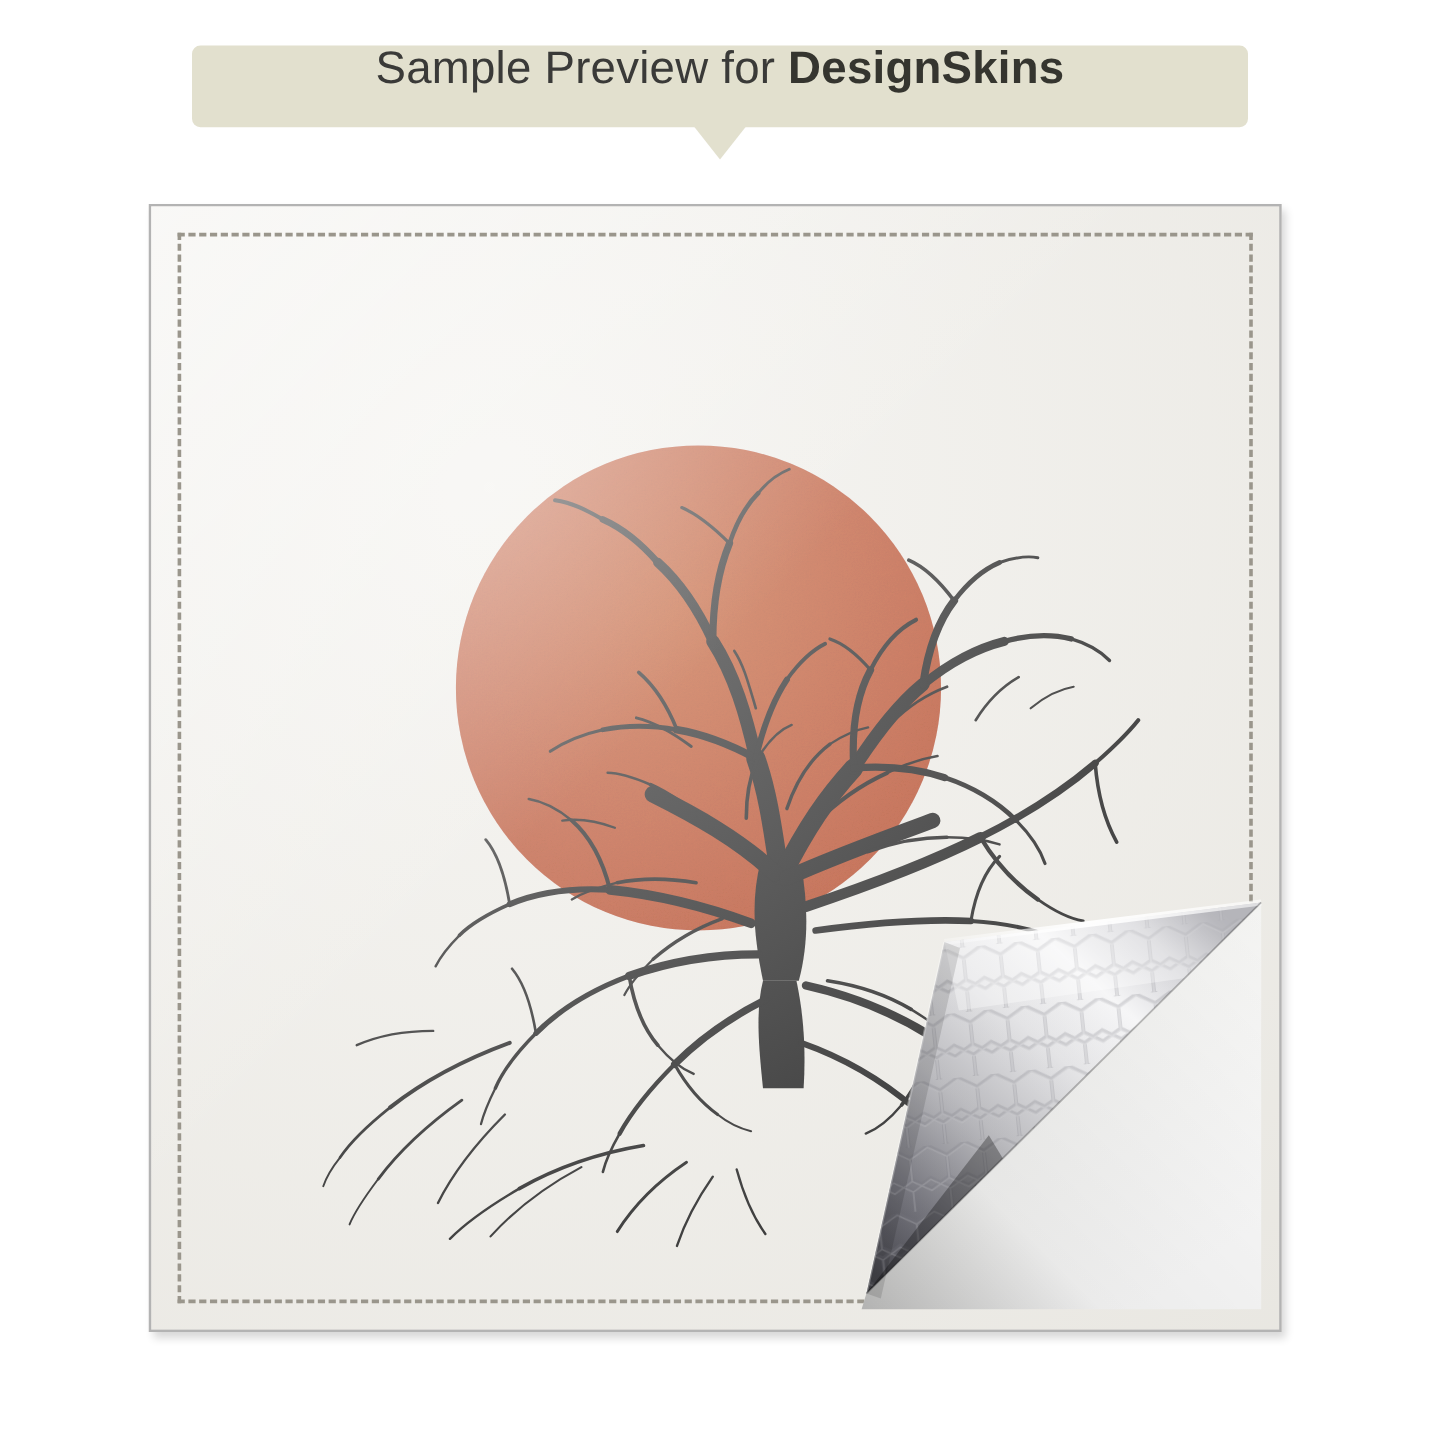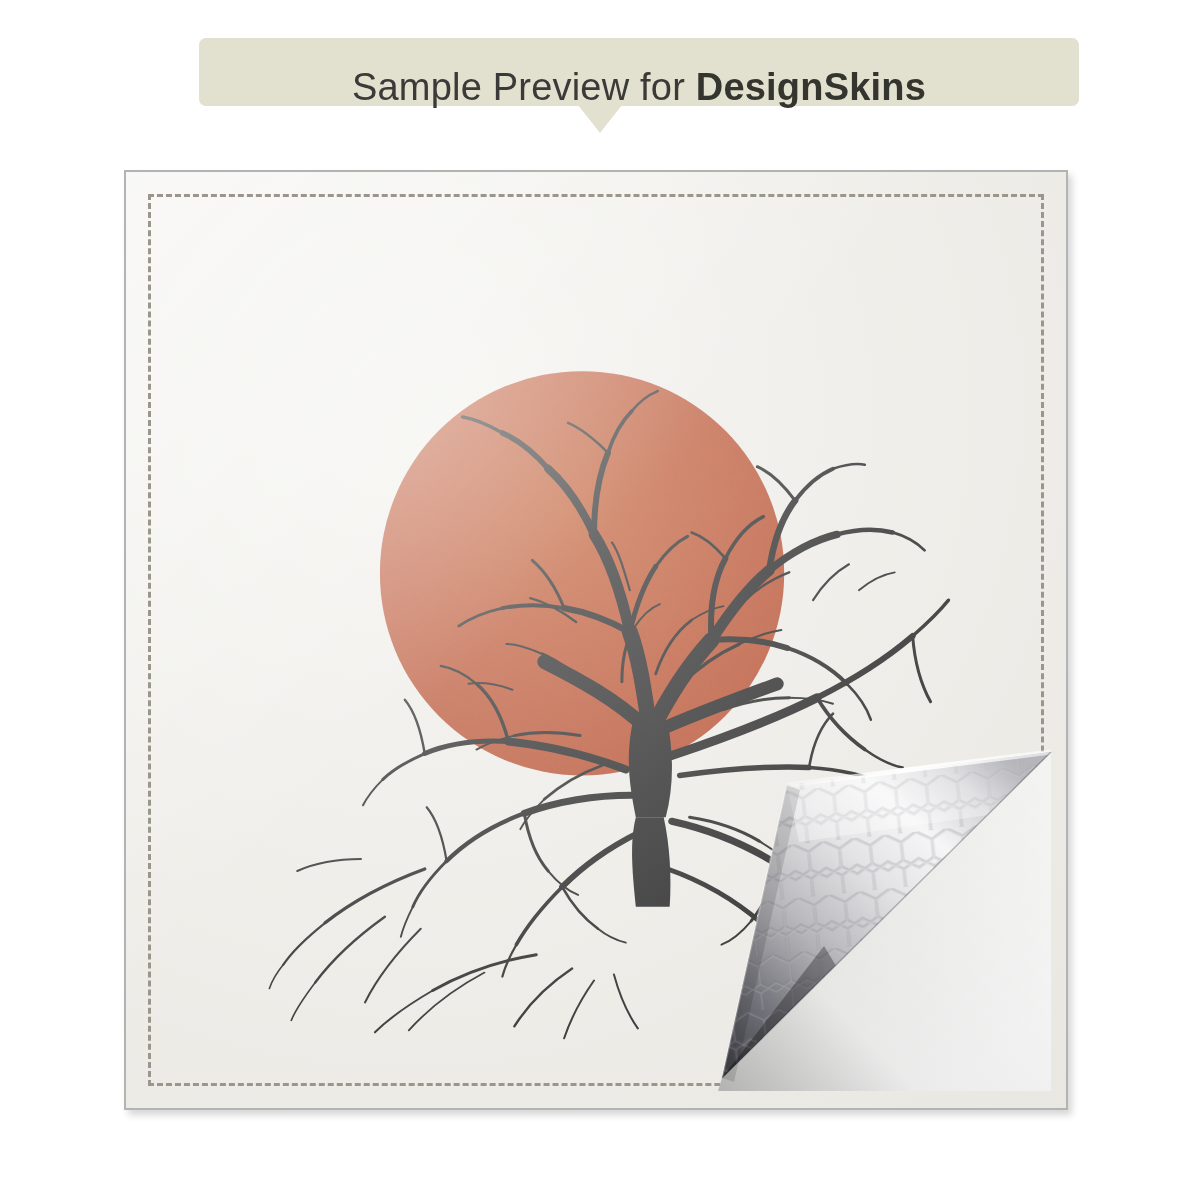--- a/index.html
+++ b/index.html
@@ -29,24 +29,23 @@
   }
   #banner {
     position: absolute;
     left: 0;
     top: 0;
     width: 880px;
     height: 68px;
     background: #e2e0ce;
     border-radius: 7px;
     display: flex;
-    align-items: flex-end;
+    align-items: flex-start;
     justify-content: center;
     box-sizing: border-box;
-    margin-left: 39px;
   }
   #banner-text {
     font-size: 38px;
     color: #3a3a38;
     letter-spacing: 0.2px;
     white-space: pre;
     font-weight: 400;
     line-height: 1;
   }
   #banner-text .bold { font-weight: 700; color: #35352f; }

